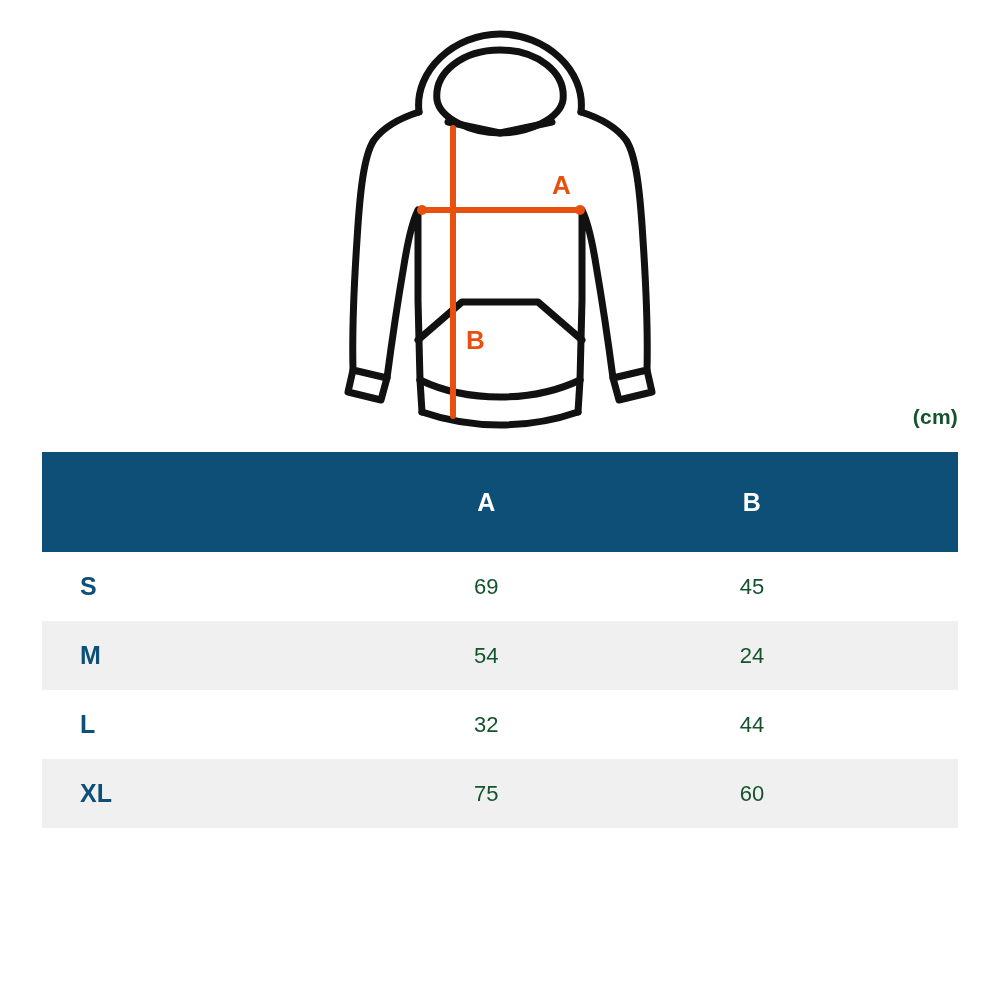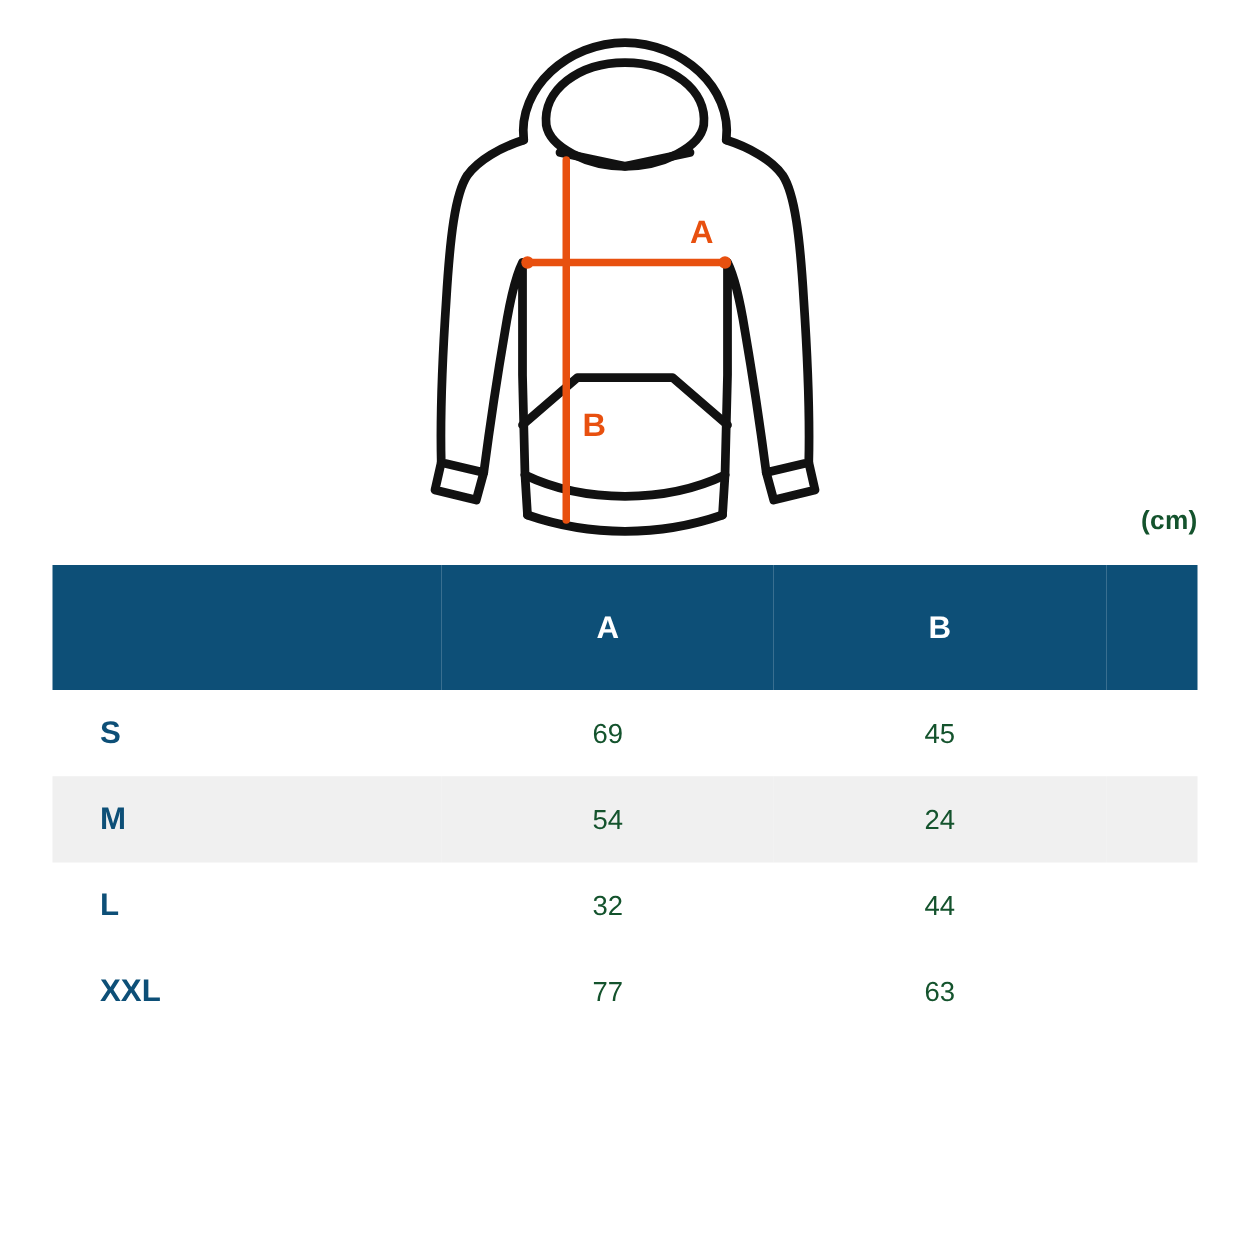--- a/index.html
+++ b/index.html
@@ -178,22 +178,22 @@
         <td>54</td>
         <td>24</td>
         <td></td>
       </tr>
       <tr>
         <td class="size-cell">L</td>
         <td>32</td>
         <td>44</td>
         <td></td>
       </tr>
-      <tr>
-        <td class="size-cell">XXL</td>
-        <td>77</td>
-        <td>63</td>
+      <tr class="alt">
+        <td class="size-cell">XL</td>
+        <td>75</td>
+        <td>60</td>
         <td></td>
       </tr>
     </tbody>
   </table>
 
 </div>
 
 </body></html>

